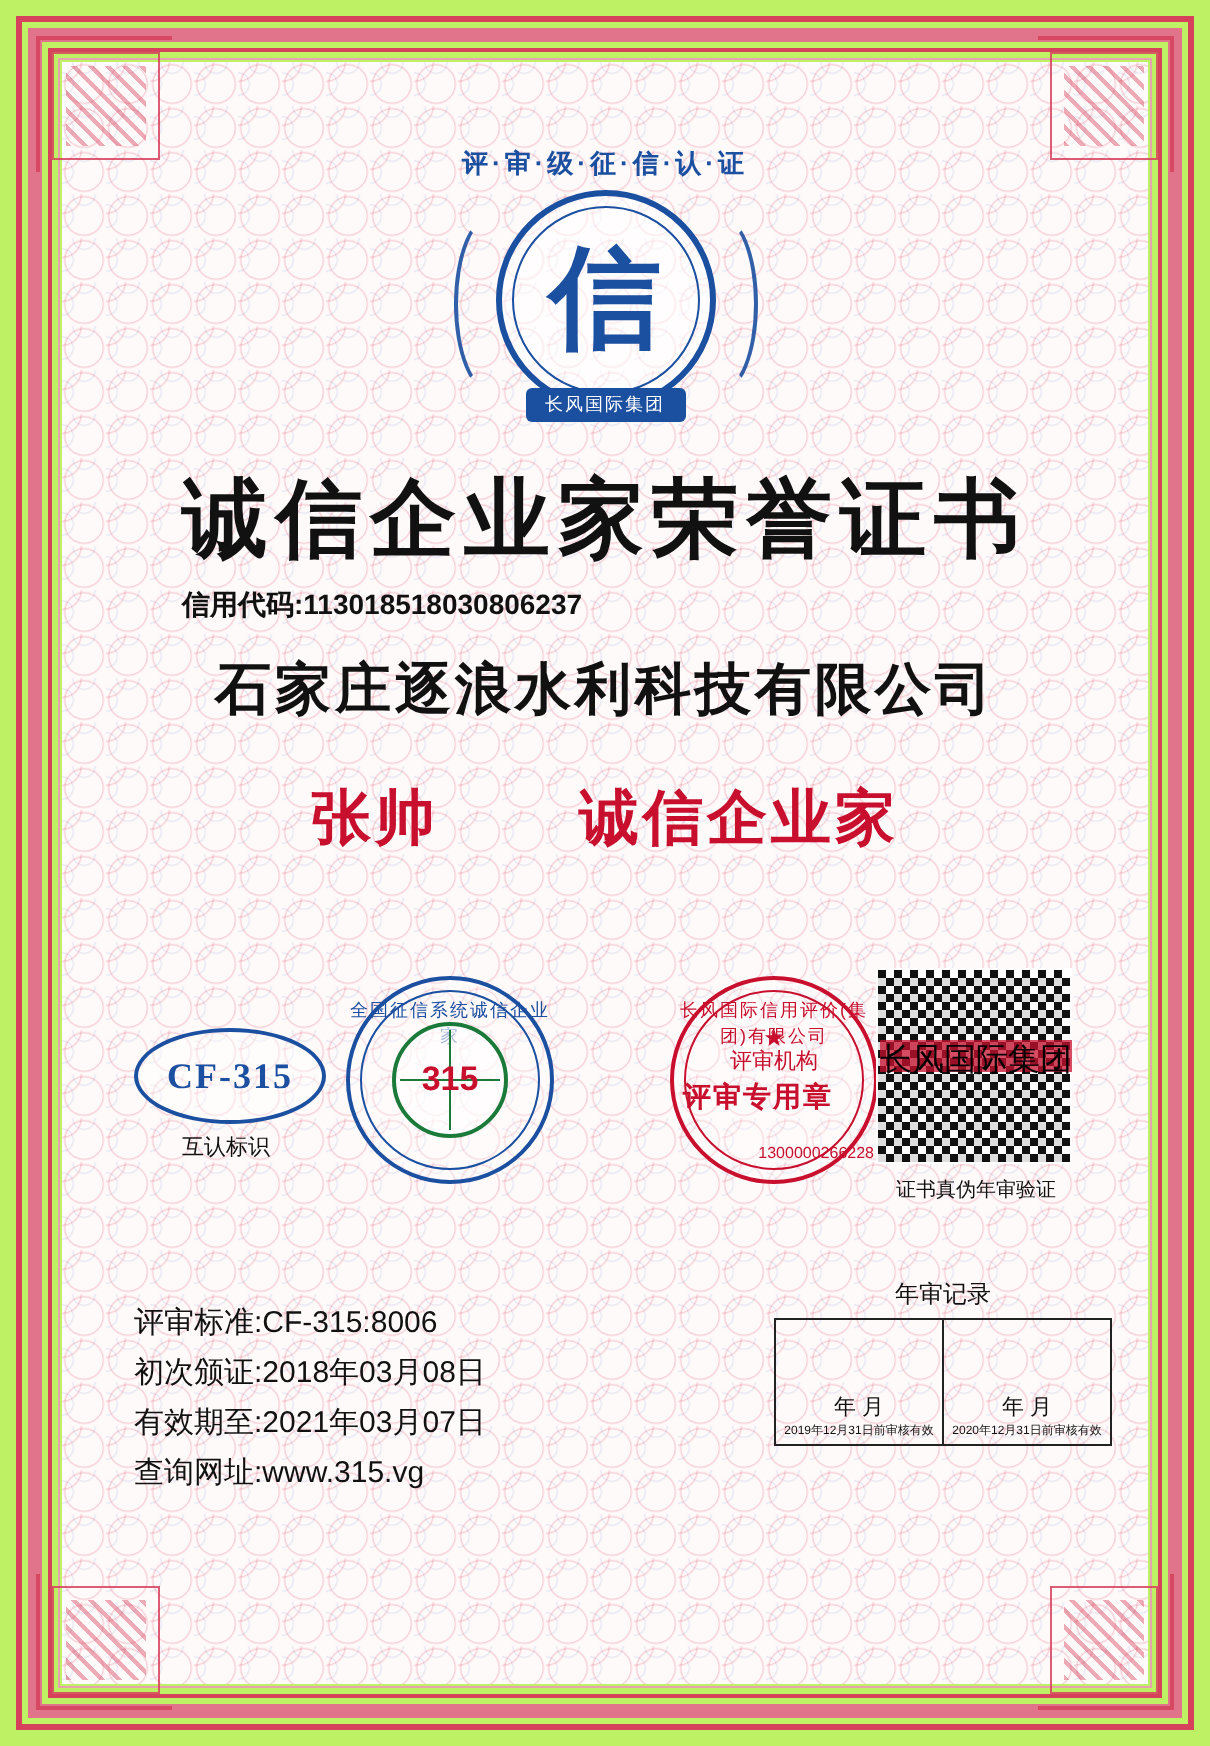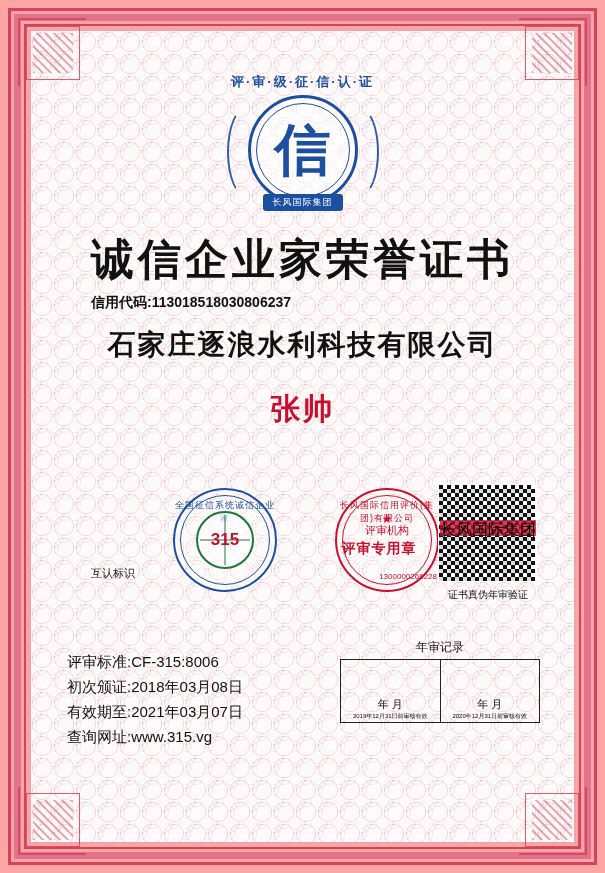--- a/index.html
+++ b/index.html
@@ -6,21 +6,21 @@
   body{
     width:605px;height:873px;
     background:#ffffff;
     font-family:"Liberation Serif", serif;
     overflow:hidden;
   }
   .cert{
     position:relative;
     width:605px;height:873px;
     box-sizing:border-box;
-    background:#fca5a5;
+    background:#bef264;
     overflow:hidden;
   }
   
   .border-outer{
     position:absolute;left:8px;top:8px;right:8px;bottom:8px;
     border:3px solid #d6415c;
     box-sizing:border-box;
   }
   .border-mid{
     position:absolute;left:14px;top:14px;right:14px;bottom:14px;
@@ -223,21 +223,21 @@
   
   .info{
     position:absolute;left:36px;top:618px;width:290px;
     font-size:15px;color:#111;line-height:25px;
     font-family:"Liberation Sans",sans-serif;
   }
   .info div{white-space:nowrap;}
 
   
   .review{
-    position:absolute;right:34px;top:608px;width:200px;
+    position:absolute;right:18px;top:608px;width:169px;
   }
   .review-title{
     text-align:center;font-size:12px;color:#111;margin-bottom:3px;
     font-family:"Liberation Sans",sans-serif;
   }
   table.review-tbl{
     border-collapse:collapse;width:100%;
     border:1px solid #222;
   }
   table.review-tbl td{
@@ -272,23 +272,25 @@
         <div class="xin">信</div>
       </div>
       <div class="band">长风国际集团</div>
     </div>
 
     <div class="main-title">诚信企业家荣誉证书</div>
     <div class="credit-code">信用代码:113018518030806237</div>
     <div class="company">石家庄逐浪水利科技有限公司</div>
     <div class="names">
       <span>张帅</span>
+      <span>诚信企业家</span>
     </div>
 
     <div class="seals">
+      <div class="seal-cf">CF-315</div>
       <div class="seal-cf-label">互认标识</div>
 
       <div class="seal-round seal-blue">
         <div class="seal-ring-text">全国征信系统诚信企业家</div>
         <div class="globe"></div>
         <div class="globe-num">315</div>
       </div>
 
       <div class="seal-round seal-red">
         <div class="seal-ring-text">长风国际信用评价(集团)有限公司</div>

